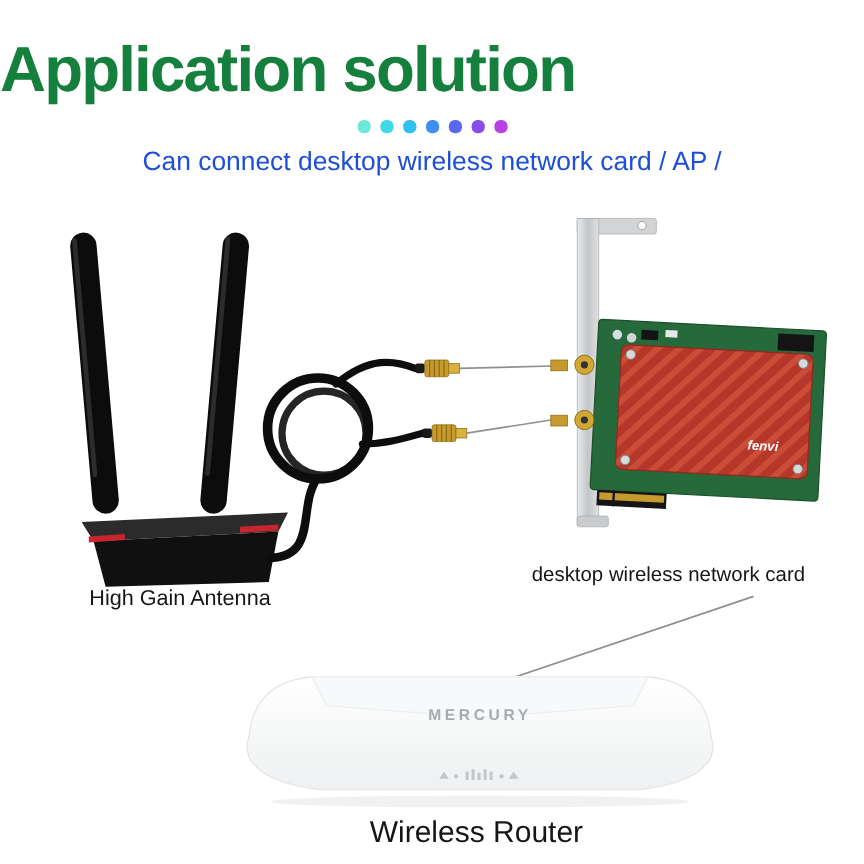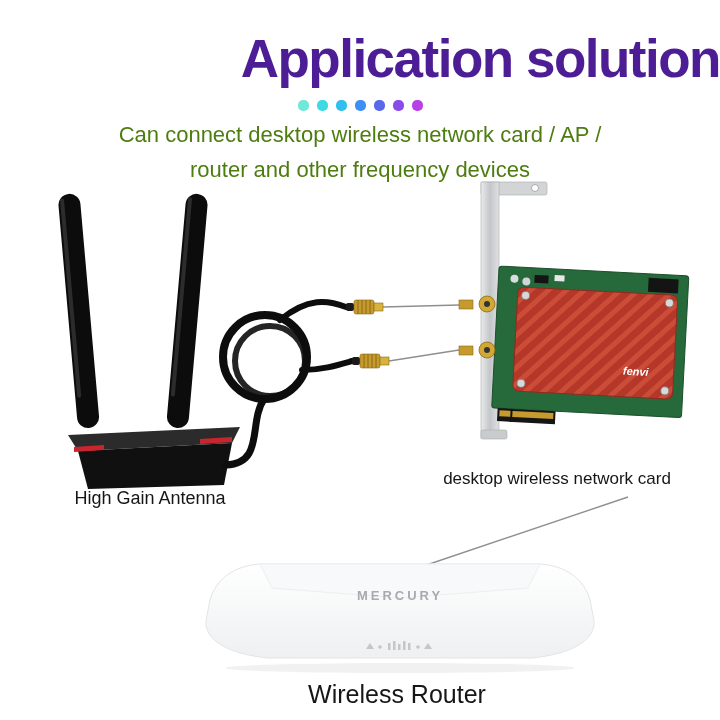--- a/index.html
+++ b/index.html
@@ -1,31 +1,31 @@
 <!DOCTYPE html>
 <html><head>
 <meta charset="utf-8">
 <style>
   html,body{margin:0;padding:0;background:#fff;}
   .canvas{
     position:relative;width:720px;height:720px;background:#ffffff;overflow:hidden;
     font-family:"Liberation Sans", sans-serif;color:#111;
   }
   .title{
-    position:absolute;top:28px;left:0;width:100%;text-align:right;
-    font-size:53px;font-weight:900;letter-spacing:-1.5px;color:#4c1d95;
+    position:absolute;top:28px;left:0;width:100%;text-align:left;
+    font-size:53px;font-weight:900;letter-spacing:-1.5px;color:#15803d;
   }
   .dots{
     position:absolute;top:100px;left:0;width:100%;
     display:flex;justify-content:center;align-items:center;gap:8px;
   }
   .dot{width:11px;height:11px;border-radius:5px;display:inline-block;}
   .subtitle{
     position:absolute;top:117px;left:0;width:100%;text-align:center;
-    font-size:22px;line-height:35px;color:#4d7c0f;font-weight:400;
+    font-size:22px;line-height:35px;color:#1d4ed8;font-weight:400;
   }
   .product{position:absolute;}
   .label{
     position:absolute;text-align:center;color:#161616;
   }
   .label-antenna{left:45px;top:488px;width:210px;font-size:18px;}
   .label-card{left:426px;top:469px;width:262px;font-size:17px;}
   .label-router{left:247px;top:680px;width:300px;font-size:25px;}
   svg{display:block;}
 </style>
@@ -41,21 +41,20 @@
       <span class="dot" style="background: rgb(63, 217, 230);"></span>
       <span class="dot" style="background: rgb(47, 192, 240);"></span>
       <span class="dot" style="background: rgb(63, 143, 242);"></span>
       <span class="dot" style="background: rgb(90, 104, 238);"></span>
       <span class="dot" style="background: rgb(138, 76, 232);"></span>
       <span class="dot" style="background: rgb(184, 64, 228);"></span>
     </div>
 
   <div class="subtitle">
     <div>Can connect desktop wireless network card / AP /</div>
-    <div>router and other frequency devices</div>
   </div>
 
   <svg class="product" style="left:0;top:0;pointer-events:none;" width="720" height="720" viewBox="0 0 720 720">
     <line x1="383" y1="307" x2="459" y2="305" stroke="#8f8f8f" stroke-width="1.4"></line>
     <line x1="389" y1="361" x2="459" y2="350" stroke="#8f8f8f" stroke-width="1.4"></line>
     <line x1="628" y1="497" x2="391" y2="577" stroke="#8f8f8f" stroke-width="1.4"></line>
   </svg>
 
   <svg class="product" style="left:40px;top:185px;" width="380" height="310" viewBox="0 0 380 310">
     <g>

